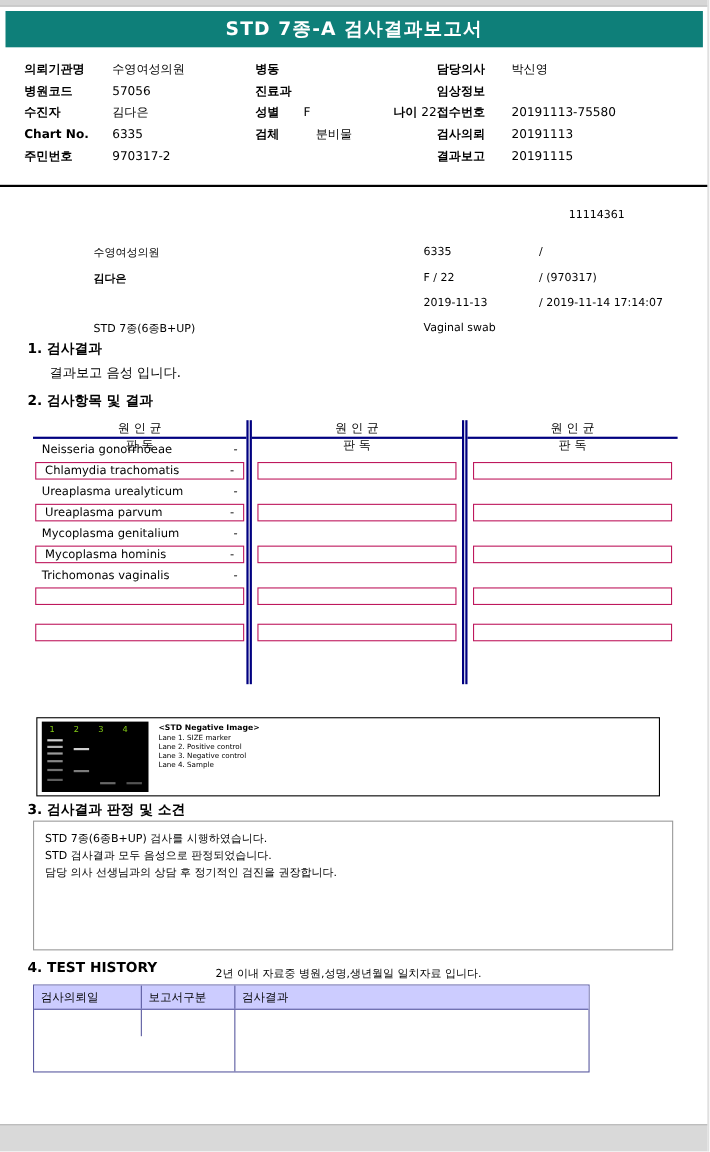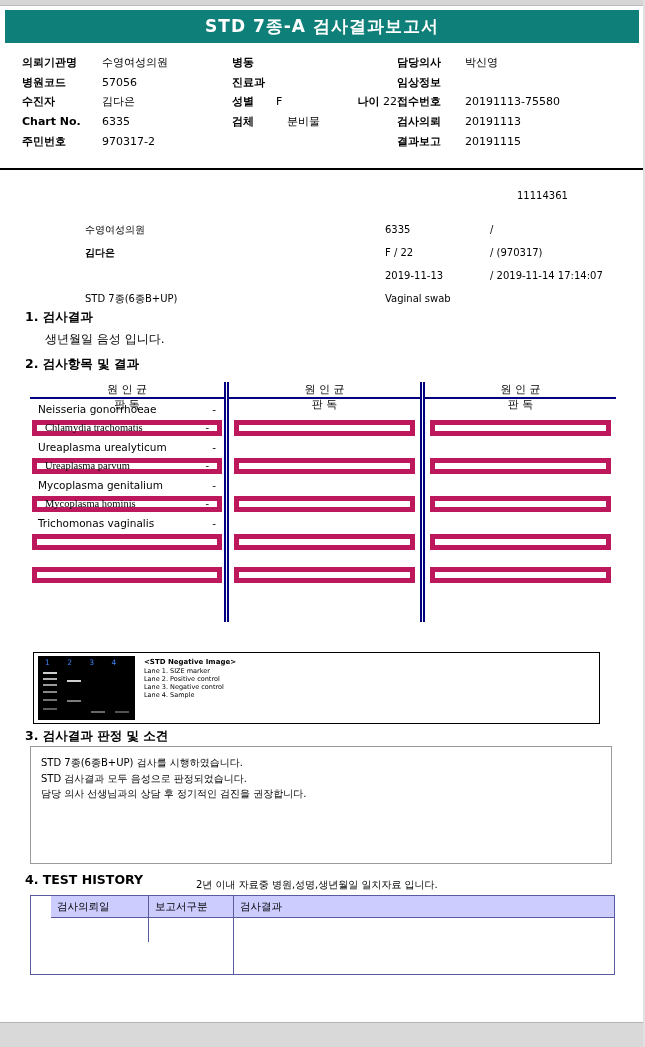--- a/index.html
+++ b/index.html
@@ -35,38 +35,38 @@
   .h-sec { position:absolute; left:25px; font-weight:bold; font-size:12.5px; }
   .s1-text { position:absolute; left:45px; top:331px; font-size:12px; }
 
   
   .s2 { position:absolute; left:30px; top:382px; width:586px; display:flex; }
   .s2-col { width:194px; height:240px; }
   .s2-col.sep { border-left:5px double #000080; width:196px; }
   .s2-head { display:flex; justify-content:space-between; align-items:center; height:17px; padding:0 16px;
              font-size:11px; border-bottom:2px solid #000080;flex-direction:column; }
   .s2-row { height:19px; display:flex; justify-content:space-between; align-items:center; padding:1px 8px; font-size:10.5px; white-space:nowrap; }
-  .s2-row.boxed { border:5px solid #be185d; height:16px; margin:1.5px 2px;font-family:Liberation Serif, serif; }
+  .s2-row.boxed { border:1px solid #be185d; height:16px; margin:1.5px 2px; }
   .sep .s2-row.boxed { margin-left:5px; margin-right:5px; }
   .s2-gap { height:14px; }
 
   
   .gel-wrap { position:absolute; left:33px; top:652px; width:567px; height:72px; border:1px solid #000; }
-  .gel { position:absolute; left:4px; top:3px; width:97px; height:64px; background:#000; color:#3b82f6; }
+  .gel { position:absolute; left:4px; top:3px; width:97px; height:64px; background:#000; color:#84cc16; }
   .lanes { font-size:7.5px; padding:2px 0 0 7px; word-spacing:13px; letter-spacing:1px; }
   .band { position:absolute; height:2px; width:14px; background:#cfcfcf; }
   .legend { position:absolute; left:110px; top:5px; font-size:6.5px; line-height:8px; }
   .legend .cap { font-weight:bold; font-size:7px; margin-bottom:1px; }
 
   
   .s3-box { position:absolute; left:30px; top:746px; width:582px; height:118px; border:1px solid #9a9a9a; padding:8px 10px; font-size:10px; line-height:1.55; }
 
   
   .s4-note { position:absolute; left:196px; top:878px; font-size:10px; }
-  .hist { position:absolute; left:30px; top:895px; width:585px; border:1px solid #5a5aa0;padding-left:20px; }
+  .hist { position:absolute; left:30px; top:895px; width:506px; border:1px solid #5a5aa0; }
   .hist-head { display:flex; background:#ccccff; border-bottom:1px solid #5a5aa0; font-size:10.5px; }
   .hist-head div { padding:4px 6px 3px; }
   .hc1 { width:98px; border-right:1px solid #5a5aa0; }
   .hc2 { width:85px; border-right:1px solid #5a5aa0; }
   .hc3 { flex:1; }
   .hist-body { position:relative; height:56px; }
   .hdiv1 { position:absolute; left:97px; top:0; width:1px; height:24px; background:#5a5aa0; }
   .hdiv2 { position:absolute; left:182px; top:0; width:1px; height:56px; background:#5a5aa0; }
 </style>
 </head>
@@ -167,21 +167,21 @@
         <span class="sc3">/  2019-11-14 17:14:07</span>
       </div>
     <div class="srow">
         <span class="sc1">STD 7종(6종B+UP)</span>
         <span class="sc2">Vaginal swab</span>
         <span class="sc3"></span>
       </div>
   </div>
 
   <div class="h-sec" style="top:309px;">1. 검사결과</div>
-  <div class="s1-text">생년월일 음성 입니다.</div>
+  <div class="s1-text">결과보고 음성 입니다.</div>
 
   <div class="h-sec" style="top:356px;">2. 검사항목 및 결과</div>
   <div class="s2">
     <div class="s2-col">
       <div class="s2-head">
           <span>원 인 균</span>
           <span>판 독</span>
         </div>
       <div class="s2-row">
           <span>Neisseria gonorrhoeae</span>

